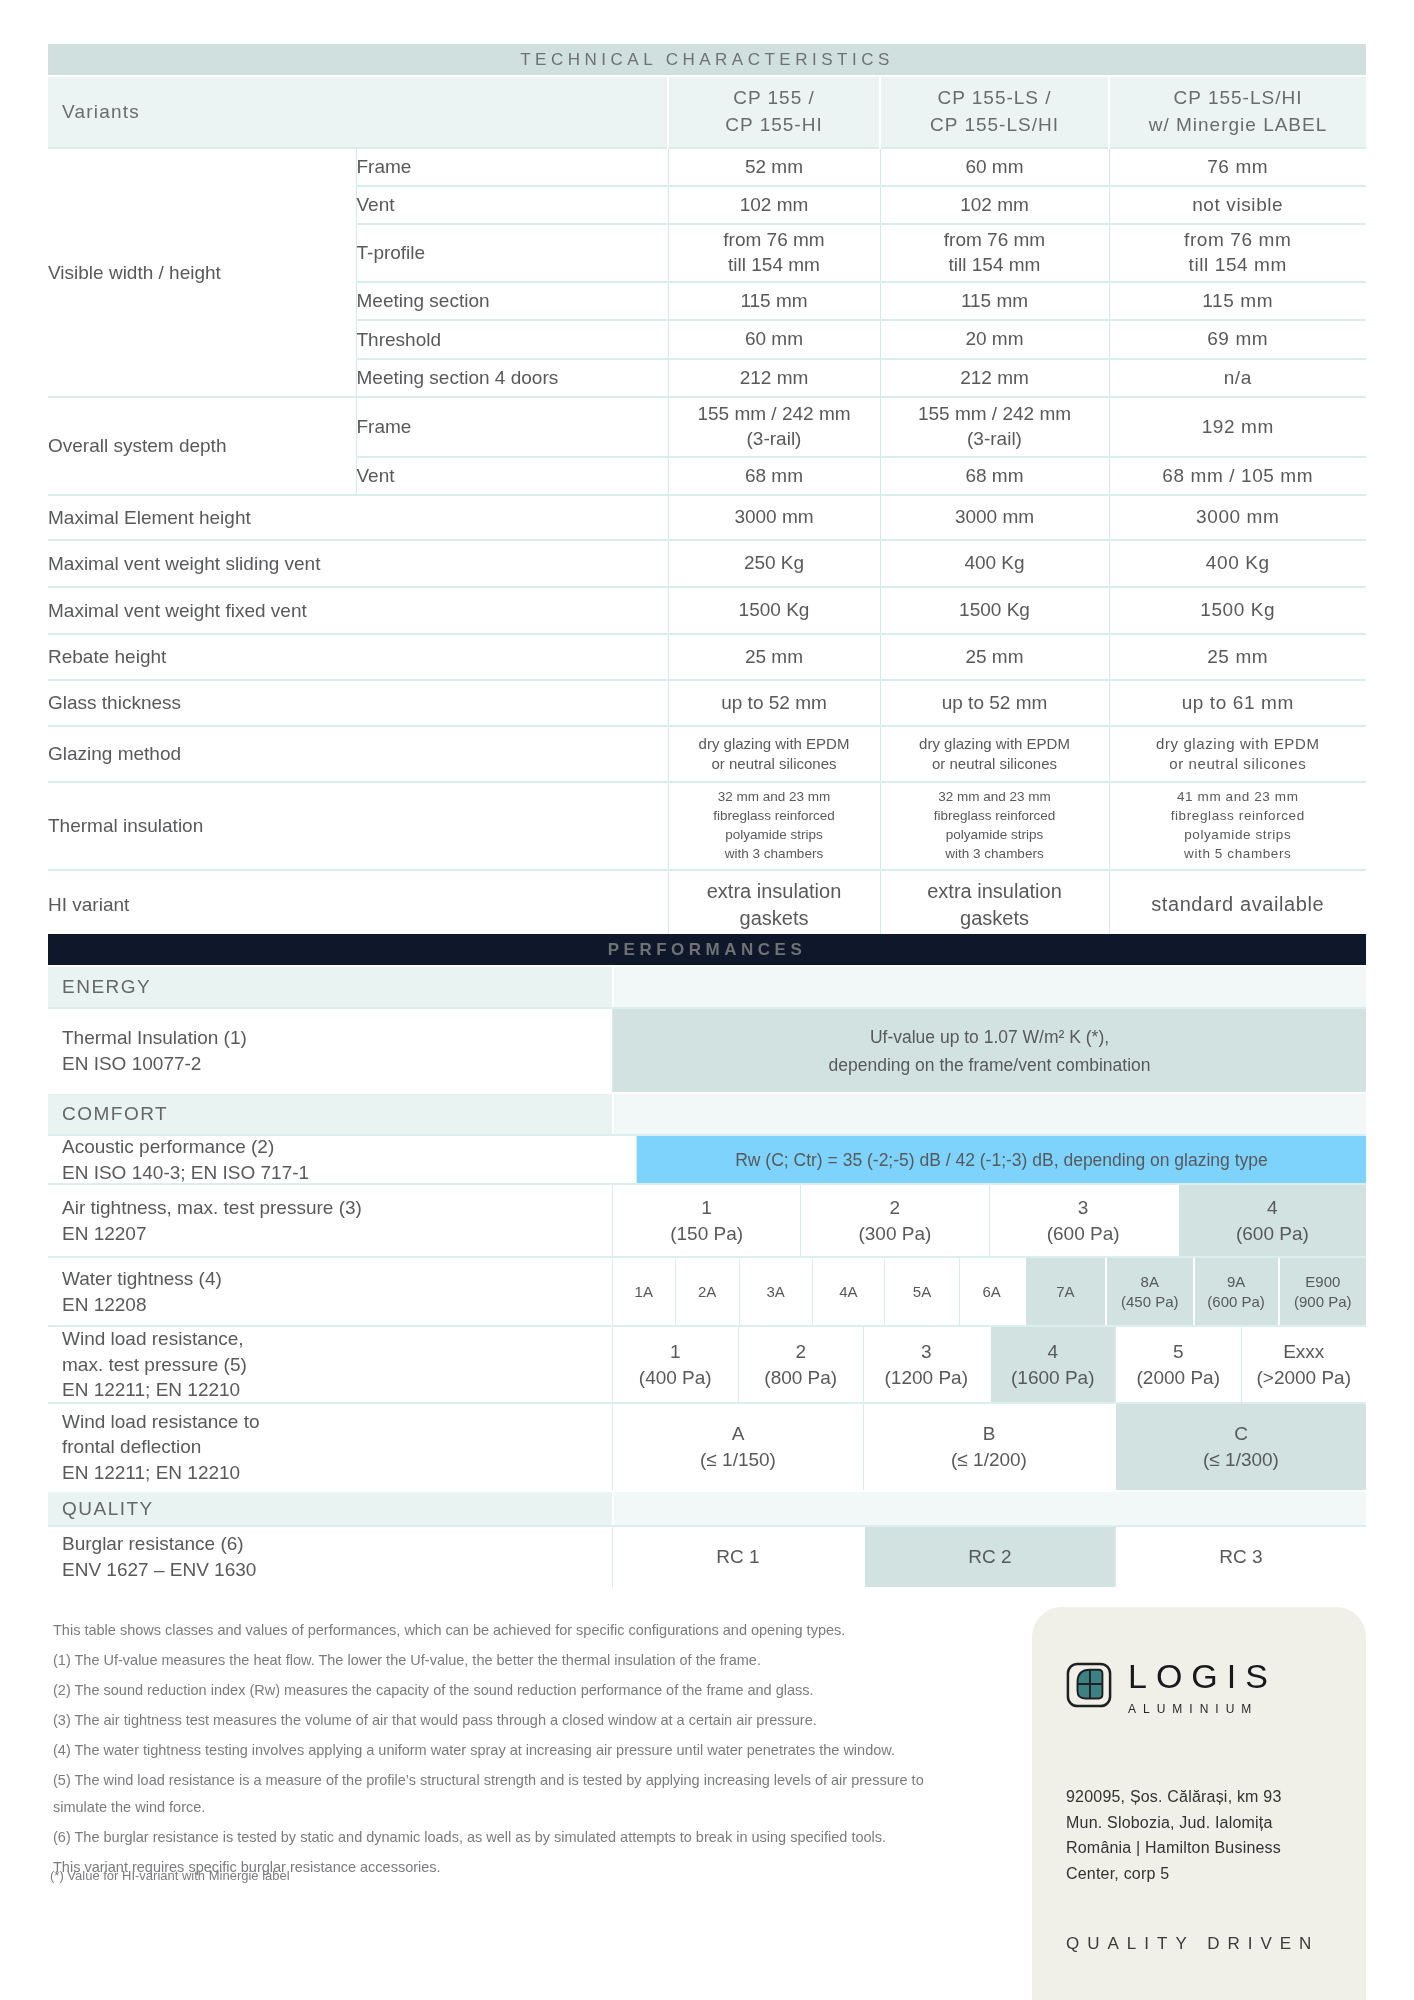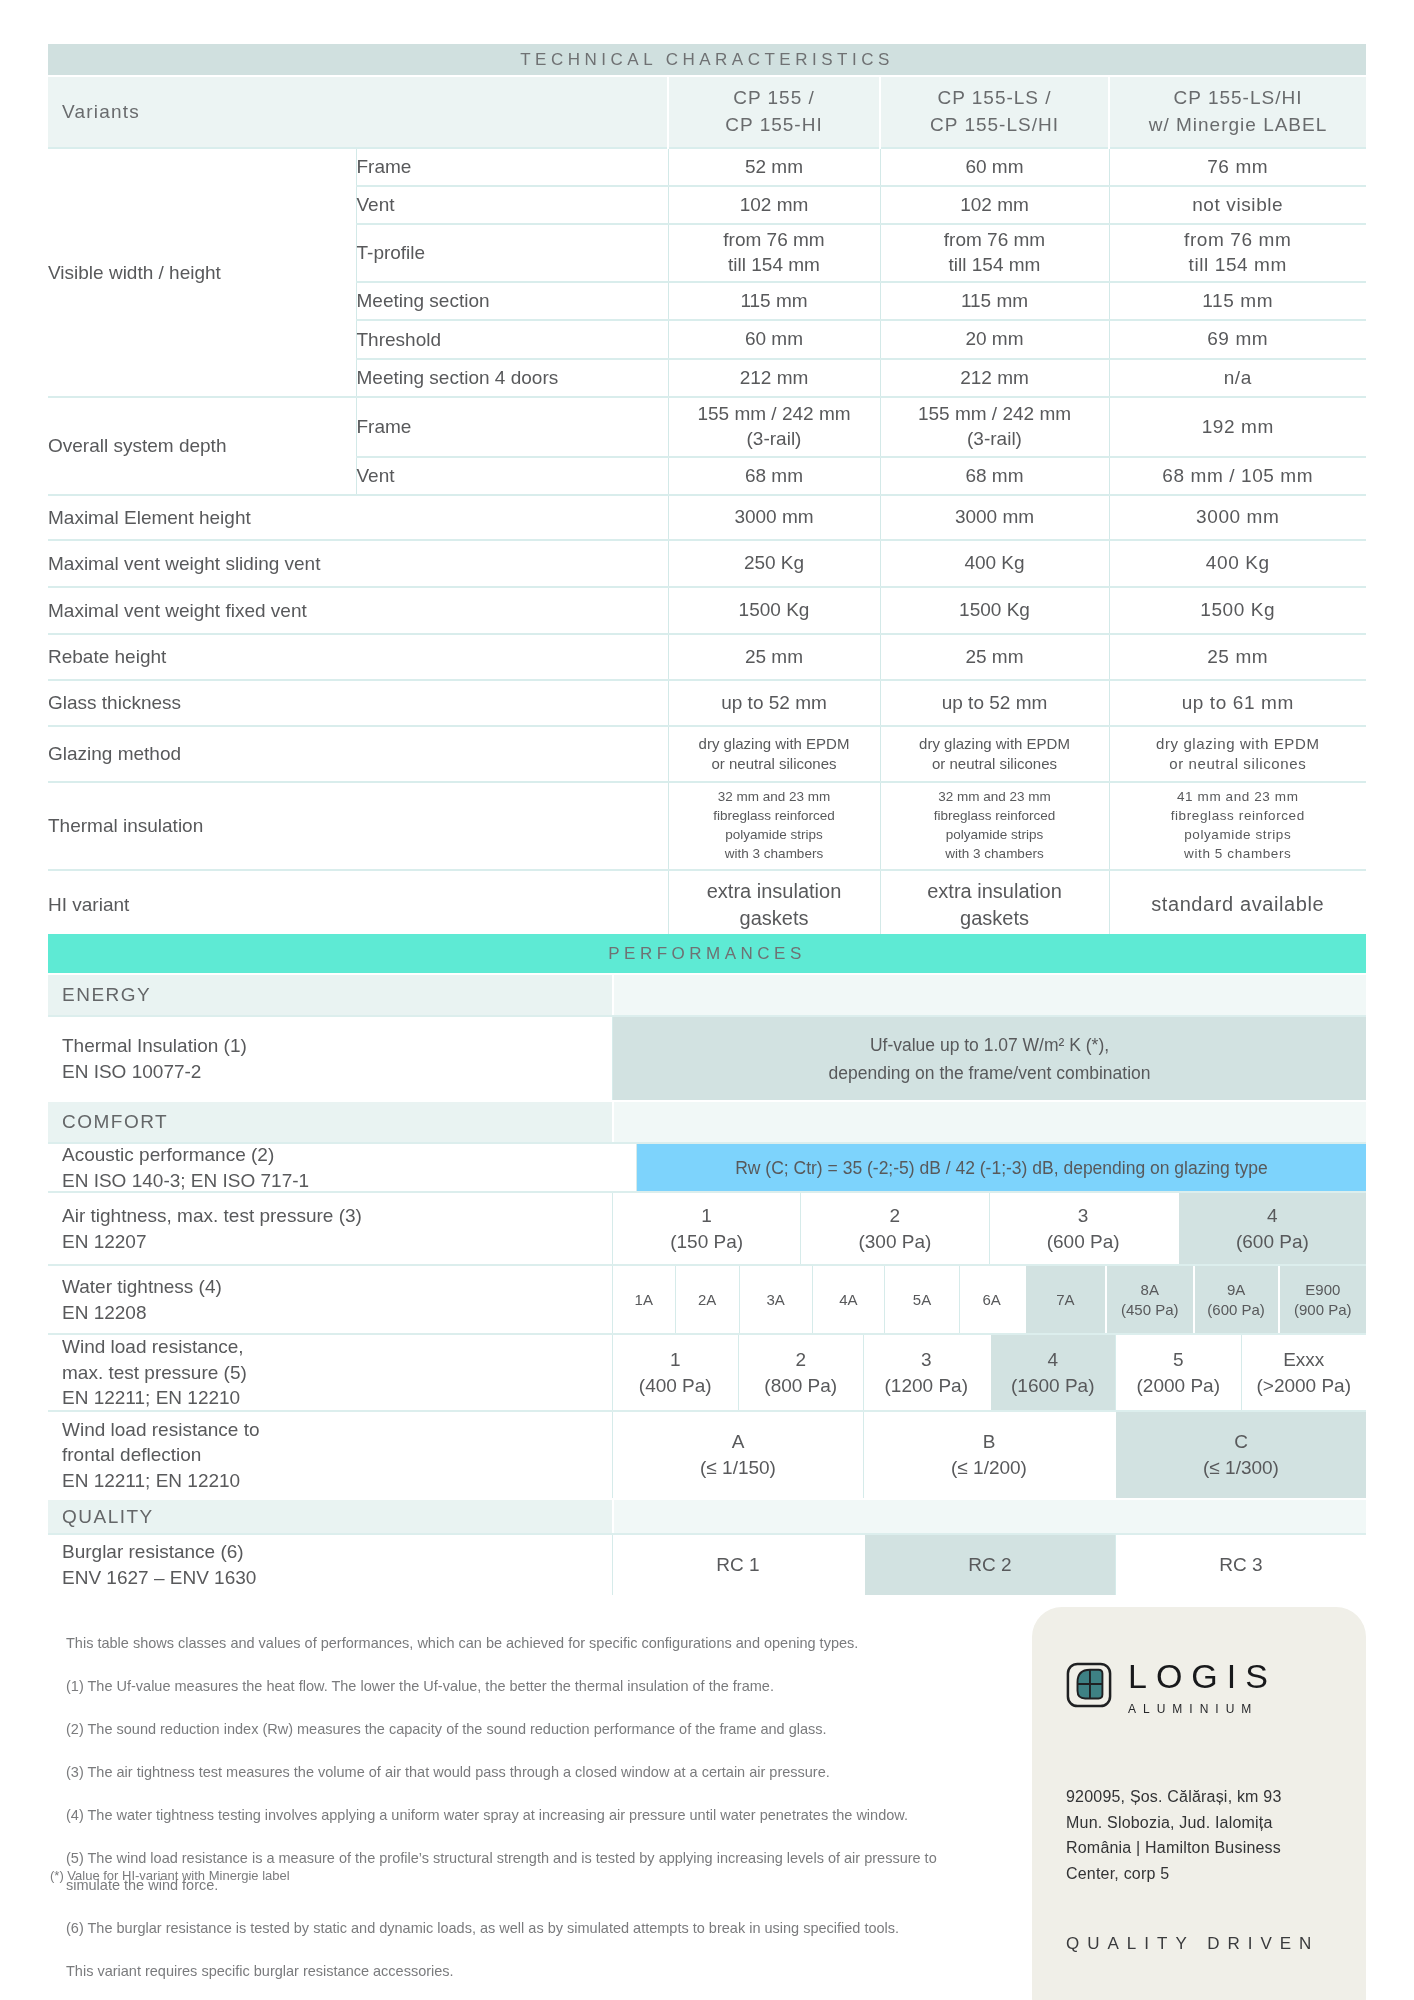--- a/index.html
+++ b/index.html
@@ -18,22 +18,22 @@
   td.lab{padding-left:14px;}
   td.s{padding-left:12px;border-left:1px solid #d3e9e8;}
   td.v{text-align:center;border-left:1px solid #d3e9e8;white-space:pre-line;line-height:1.3;}
   td.c3{letter-spacing:0.6px;}
   tr.sm td.v{font-size:15px;line-height:1.35;}
   tr.xs td.v{font-size:13.5px;line-height:1.4;}
   tr.hirow td.v{font-size:20px;line-height:1.35;}
 
   
   .perf{position:absolute;left:48px;top:934px;width:1318px;}
-  .pband{height:39px;background:#5eead4;display:flex;align-items:center;justify-content:center;
-         font-size:17px;letter-spacing:4.5px;color:#6f7173;}
+  .pband{height:31px;background:#0f172a;display:flex;align-items:center;justify-content:center;
+         font-size:17px;letter-spacing:4.5px;color:#6f7173;font-weight:bold;}
   .section{display:flex;height:40px;border-top:2px solid #ffffff;}
   .sec-l{width:564px;background:#e9f3f2;display:flex;align-items:center;padding-left:14px;
          font-size:19px;letter-spacing:1.5px;color:#646668;box-sizing:border-box;}
   .sec-r{flex:1;background:#f1f8f7;border-left:2px solid #ffffff;}
   .prow{display:flex;border-top:2px solid #dceeed;}
   .pl{width:564px;box-sizing:border-box;display:flex;flex-direction:column;justify-content:center;
       padding-left:14px;font-size:19px;line-height:1.35;white-space:pre-line;}
   .pv{flex:1;display:flex;}
   .cell{display:flex;align-items:center;justify-content:center;text-align:center;
         font-size:19px;line-height:1.35;border-left:1px solid #d6ebea;white-space:pre-line;
@@ -41,21 +41,21 @@
   .pv .cell:first-child{border-left:1px solid #d6ebea;}
   .cell.eq{flex:1;}
   .cell.hl{background:#d2e2e1;border-left:2px solid #ffffff;}
   .cell.full{flex:1;border-left:2px solid #ffffff;font-size:17.5px;line-height:1.6;}
   .cell.full.hl{background:#d2e2e1;}
   .cell.full.acoustic{background:#7dd3fc;margin-left:24px;}
   .wcell{font-size:15px;line-height:1.3;}
 
   
   .notes{position:absolute;left:50px;top:1614px;width:905px;font-size:14.5px;line-height:1.86;color:#7a7b7d;}
-  .notes p{margin:16px;}
+  .notes p{margin:3px;}
   .starnote{position:absolute;left:50px;top:1868px;width:905px;font-size:13px;color:#7a7b7d;}
 
   
   .card{position:absolute;left:1032px;top:1607px;width:334px;height:420px;background:#f0efe8;border-radius:30px;}
   .logo-row{display:flex;align-items:center;margin:50px 0 0 34px;}
   .logo-icon{flex:0 0 auto;margin-right:16px;}
   .logo-name{font-size:34px;letter-spacing:9px;color:#18191b;font-weight:500;}
   .logo-sub{font-size:12px;letter-spacing:7px;color:#26272a;margin-top:6px;}
   .address{margin:68px 30px 0 34px;font-size:16px;line-height:1.6;letter-spacing:0.2px;
            color:#323335;white-space:pre-line;}

